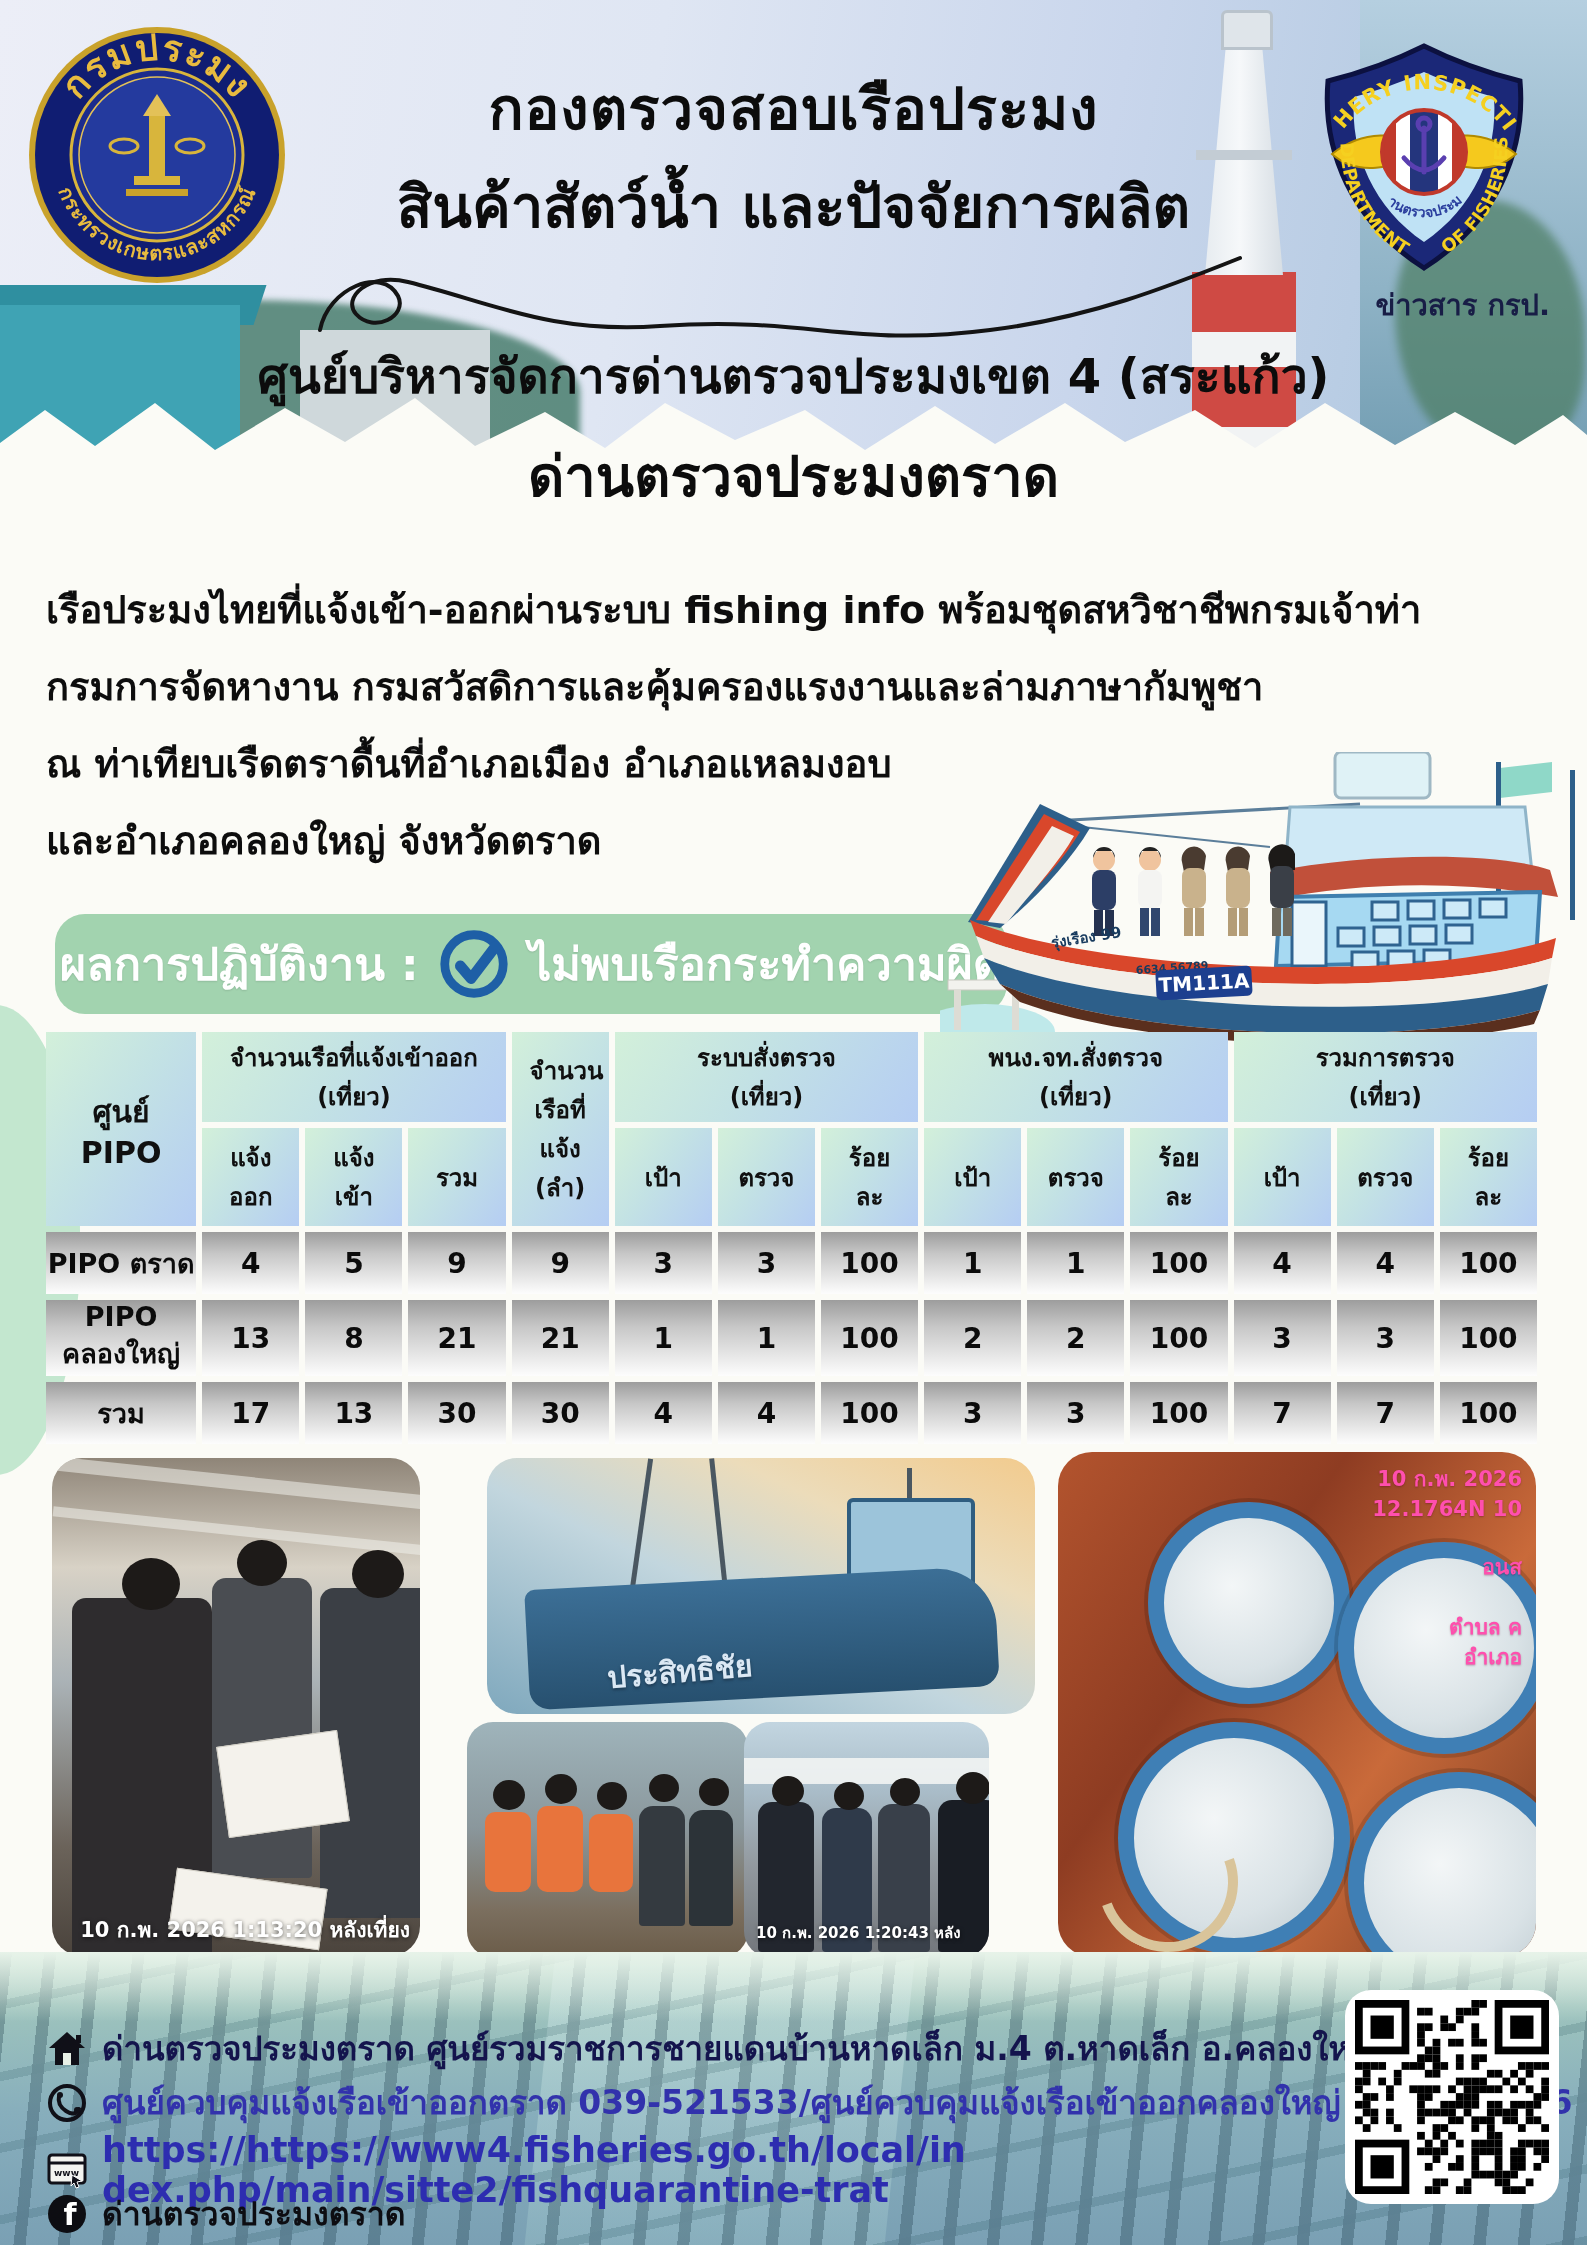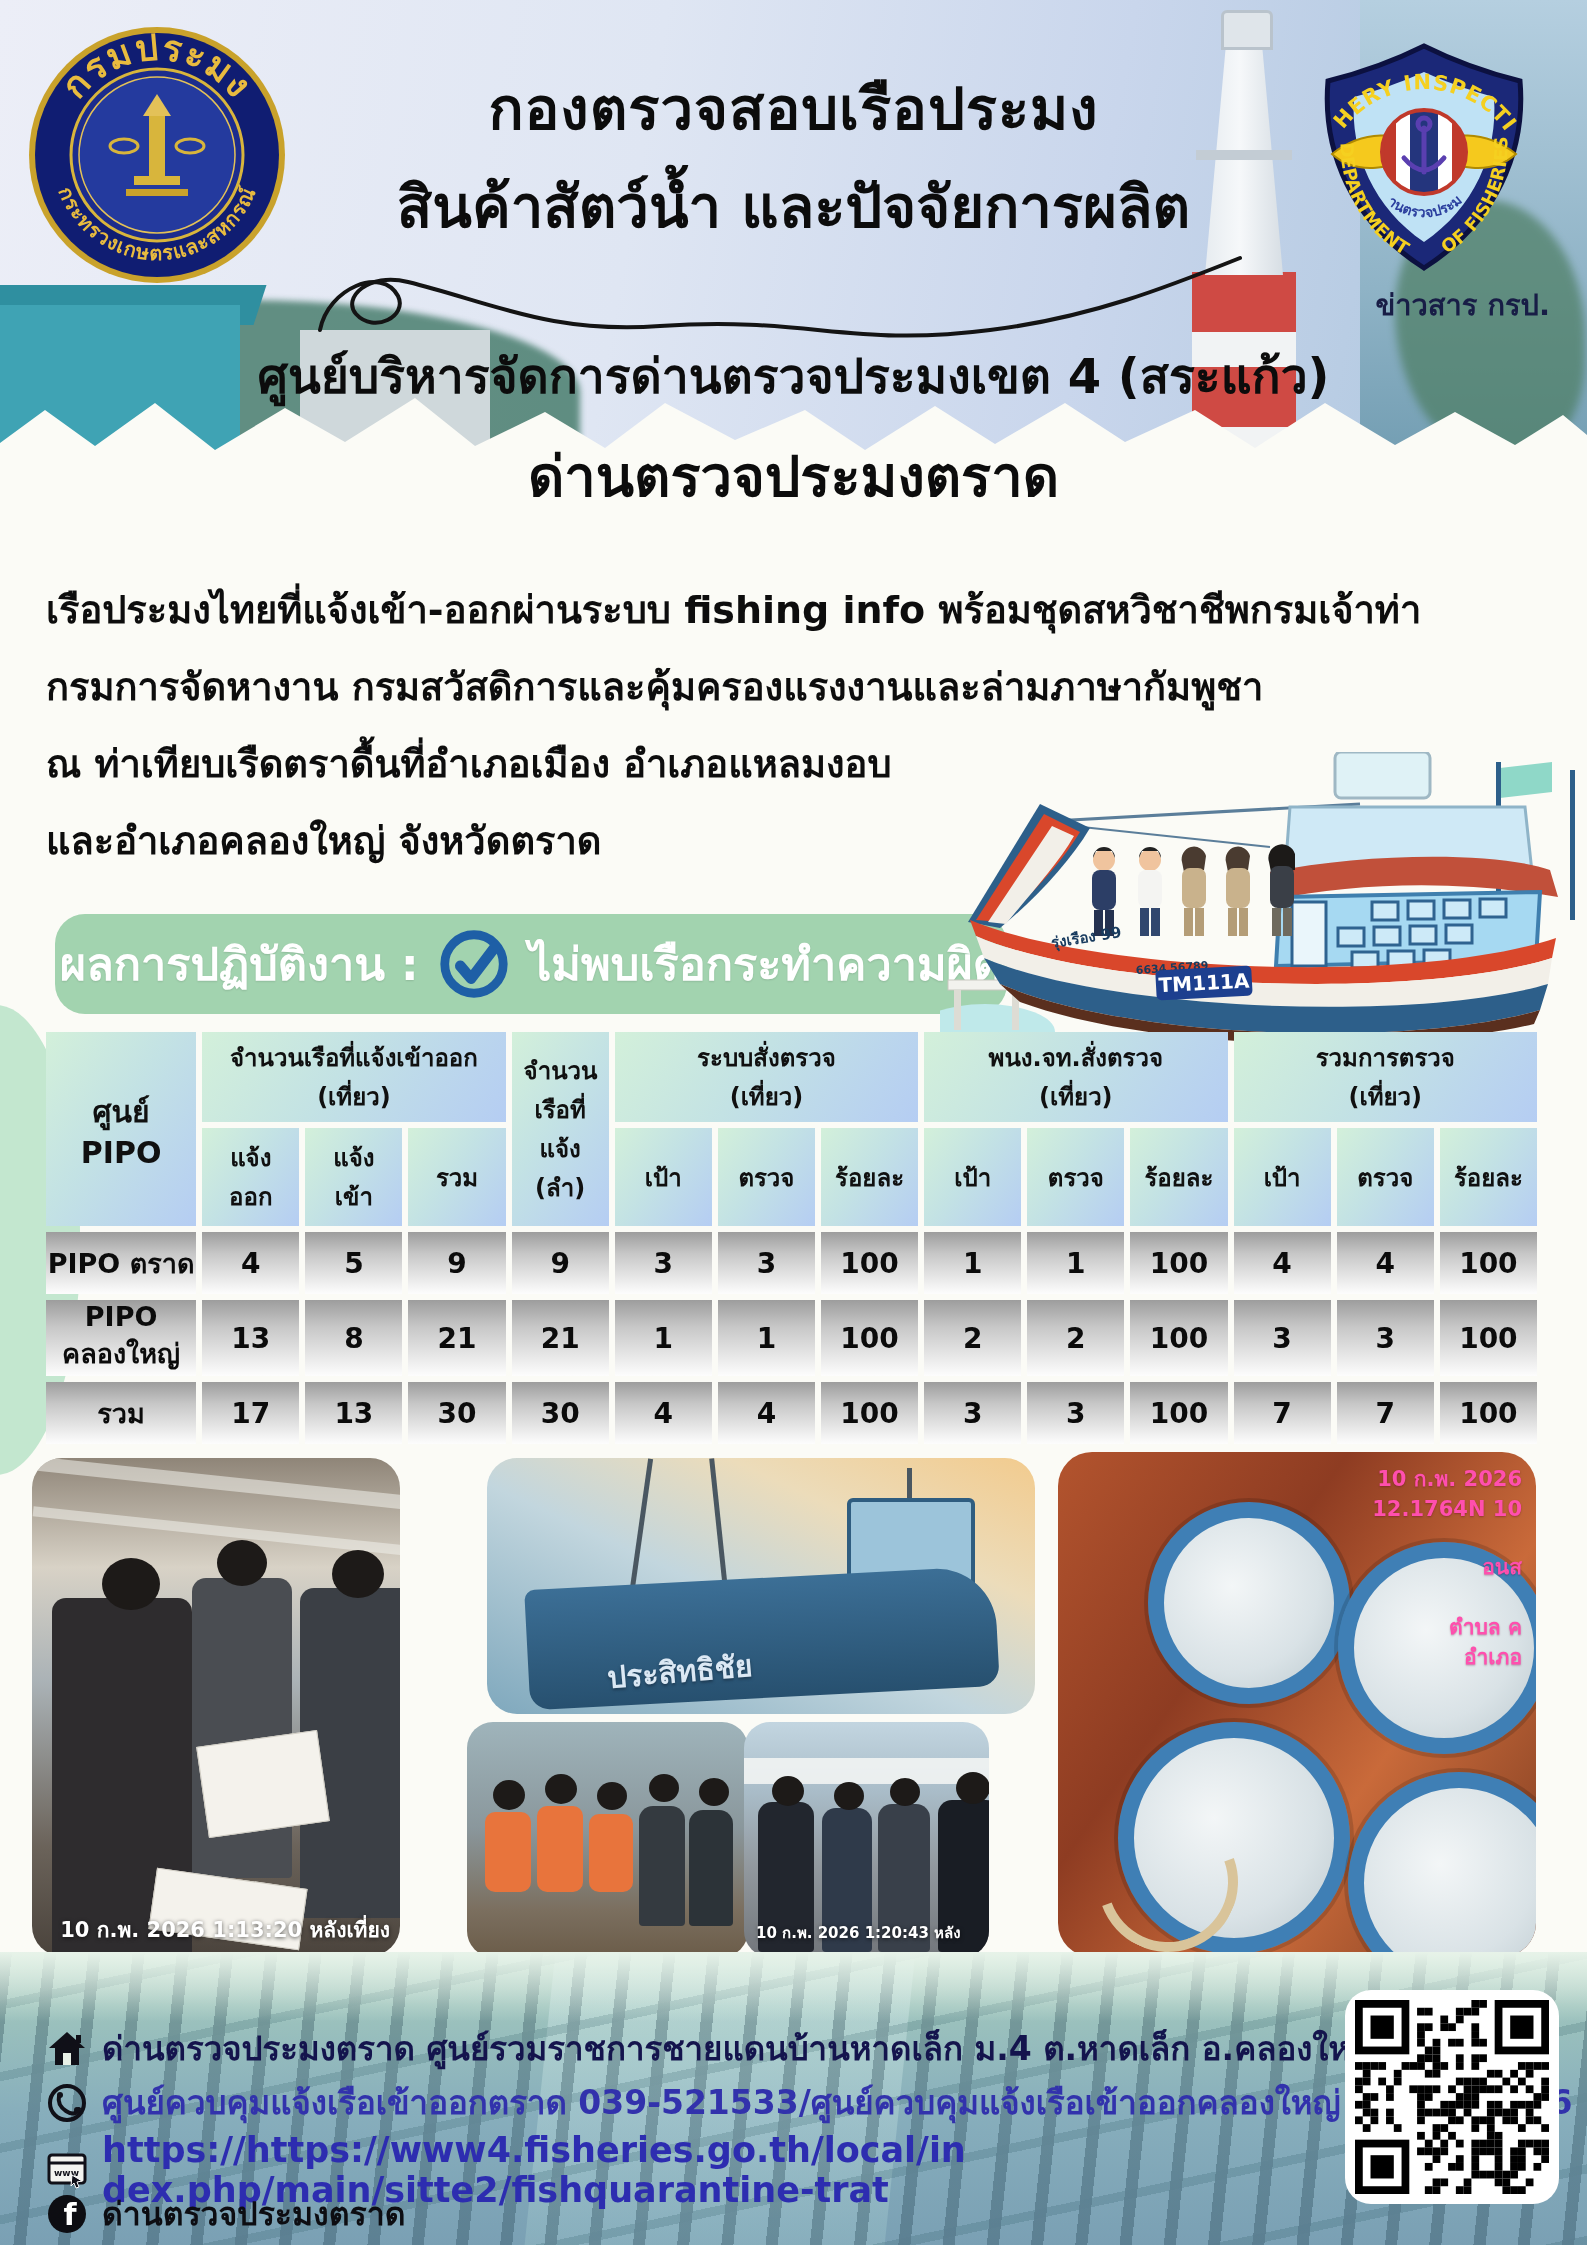--- a/index.html
+++ b/index.html
@@ -48,32 +48,32 @@
   .check{width:78px;height:78px;flex:0 0 auto;}
 
   
   .boat{left:940px;top:752px;width:647px;height:305px;}
 
   
   .mint-blob{left:-95px;top:1005px;width:175px;height:470px;background:#c3e7cf;border-radius:48%;}
   table.pipo{position:absolute;left:40px;top:1026px;width:1503px;border-collapse:separate;border-spacing:6px;table-layout:fixed;}
   table.pipo td{text-align:center;vertical-align:middle;}
   .hc{background:linear-gradient(125deg,#d3f0da 0%,#c3e2e4 45%,#b5cdf3 100%);
-    font-weight:bold;font-size:24px;color:#101010;white-space:pre-line;padding:6px 12px;}
+    font-weight:bold;font-size:24px;color:#101010;white-space:pre-line;padding:6px 18px;}
   .corner{font-size:30px;}
   tr.ghead td{height:78px;}
   tr.shead td{height:86px;}
   .lc,.dc{background:linear-gradient(180deg,#9d9d9d 0%,#c7c7c7 35%,#fdfdfd 100%);
     font-weight:bold;color:#0b0b0b;height:60px;}
   .lc{font-size:27px;}
   .dc{font-size:28px;}
 
   
   .photo{overflow:hidden;}
-  .p1{left:32px;top:1458px;width:368px;height:498px;border-radius:30px;
+  .p1{left:52px;top:1458px;width:368px;height:498px;border-radius:30px;
     background:linear-gradient(180deg,#8f8578 0%,#d8d2c6 22%,#aab2b6 45%,#6b635a 78%,#4a433c 100%);}
   .p2{left:487px;top:1458px;width:548px;height:256px;border-radius:30px;
     background:linear-gradient(205deg,#f2cb8e 0%,#ecdcba 28%,#c2d6de 55%,#7fa8bd 100%);}
   .p3{left:467px;top:1722px;width:281px;height:235px;border-radius:26px;
     background:linear-gradient(180deg,#9fb4bb 0%,#8a979c 45%,#7b6f5f 80%,#6b5c49 100%);}
   .p4{left:744px;top:1722px;width:245px;height:235px;border-radius:26px;
     background:linear-gradient(180deg,#c2d5e0 0%,#a9bcc8 30%,#939aa0 60%,#72767b 100%);}
   .p5{left:1058px;top:1452px;width:478px;height:505px;border-radius:34px;
     background:linear-gradient(125deg,#b3542e 0%,#8e3c22 35%,#c96a3a 65%,#7a3a20 100%);}
   .fig{position:absolute;border-radius:14px 14px 4px 4px;}

